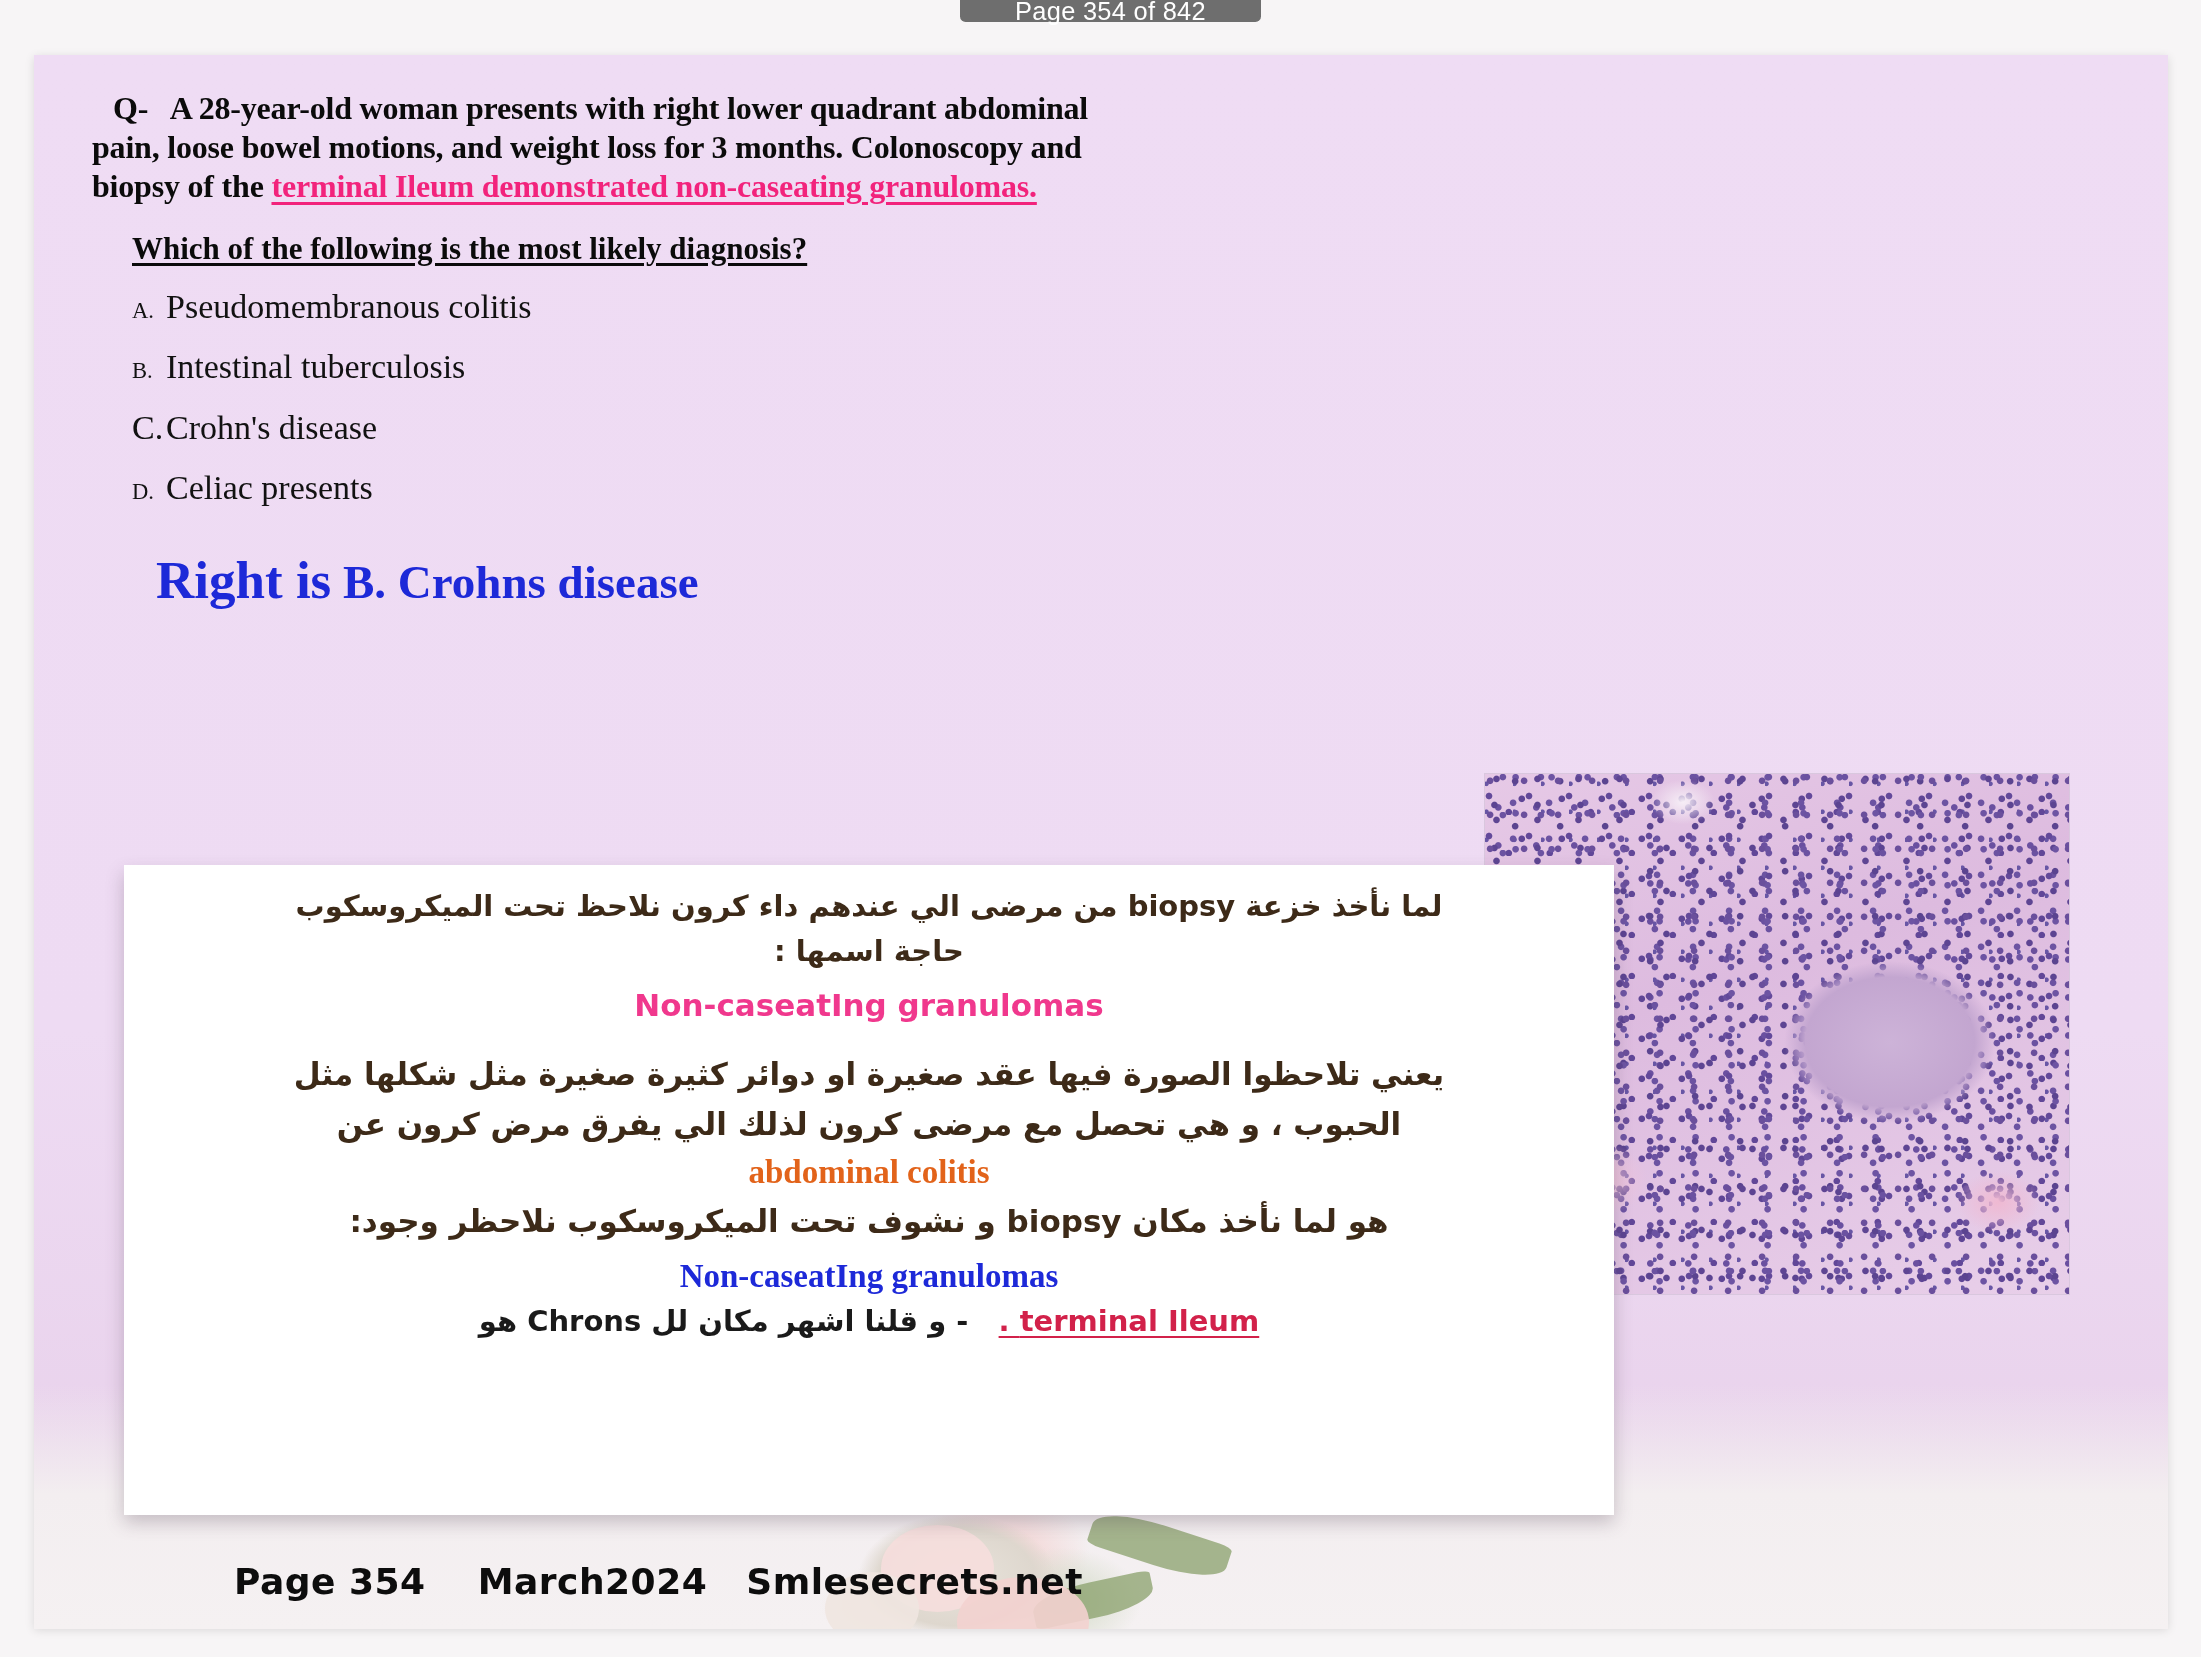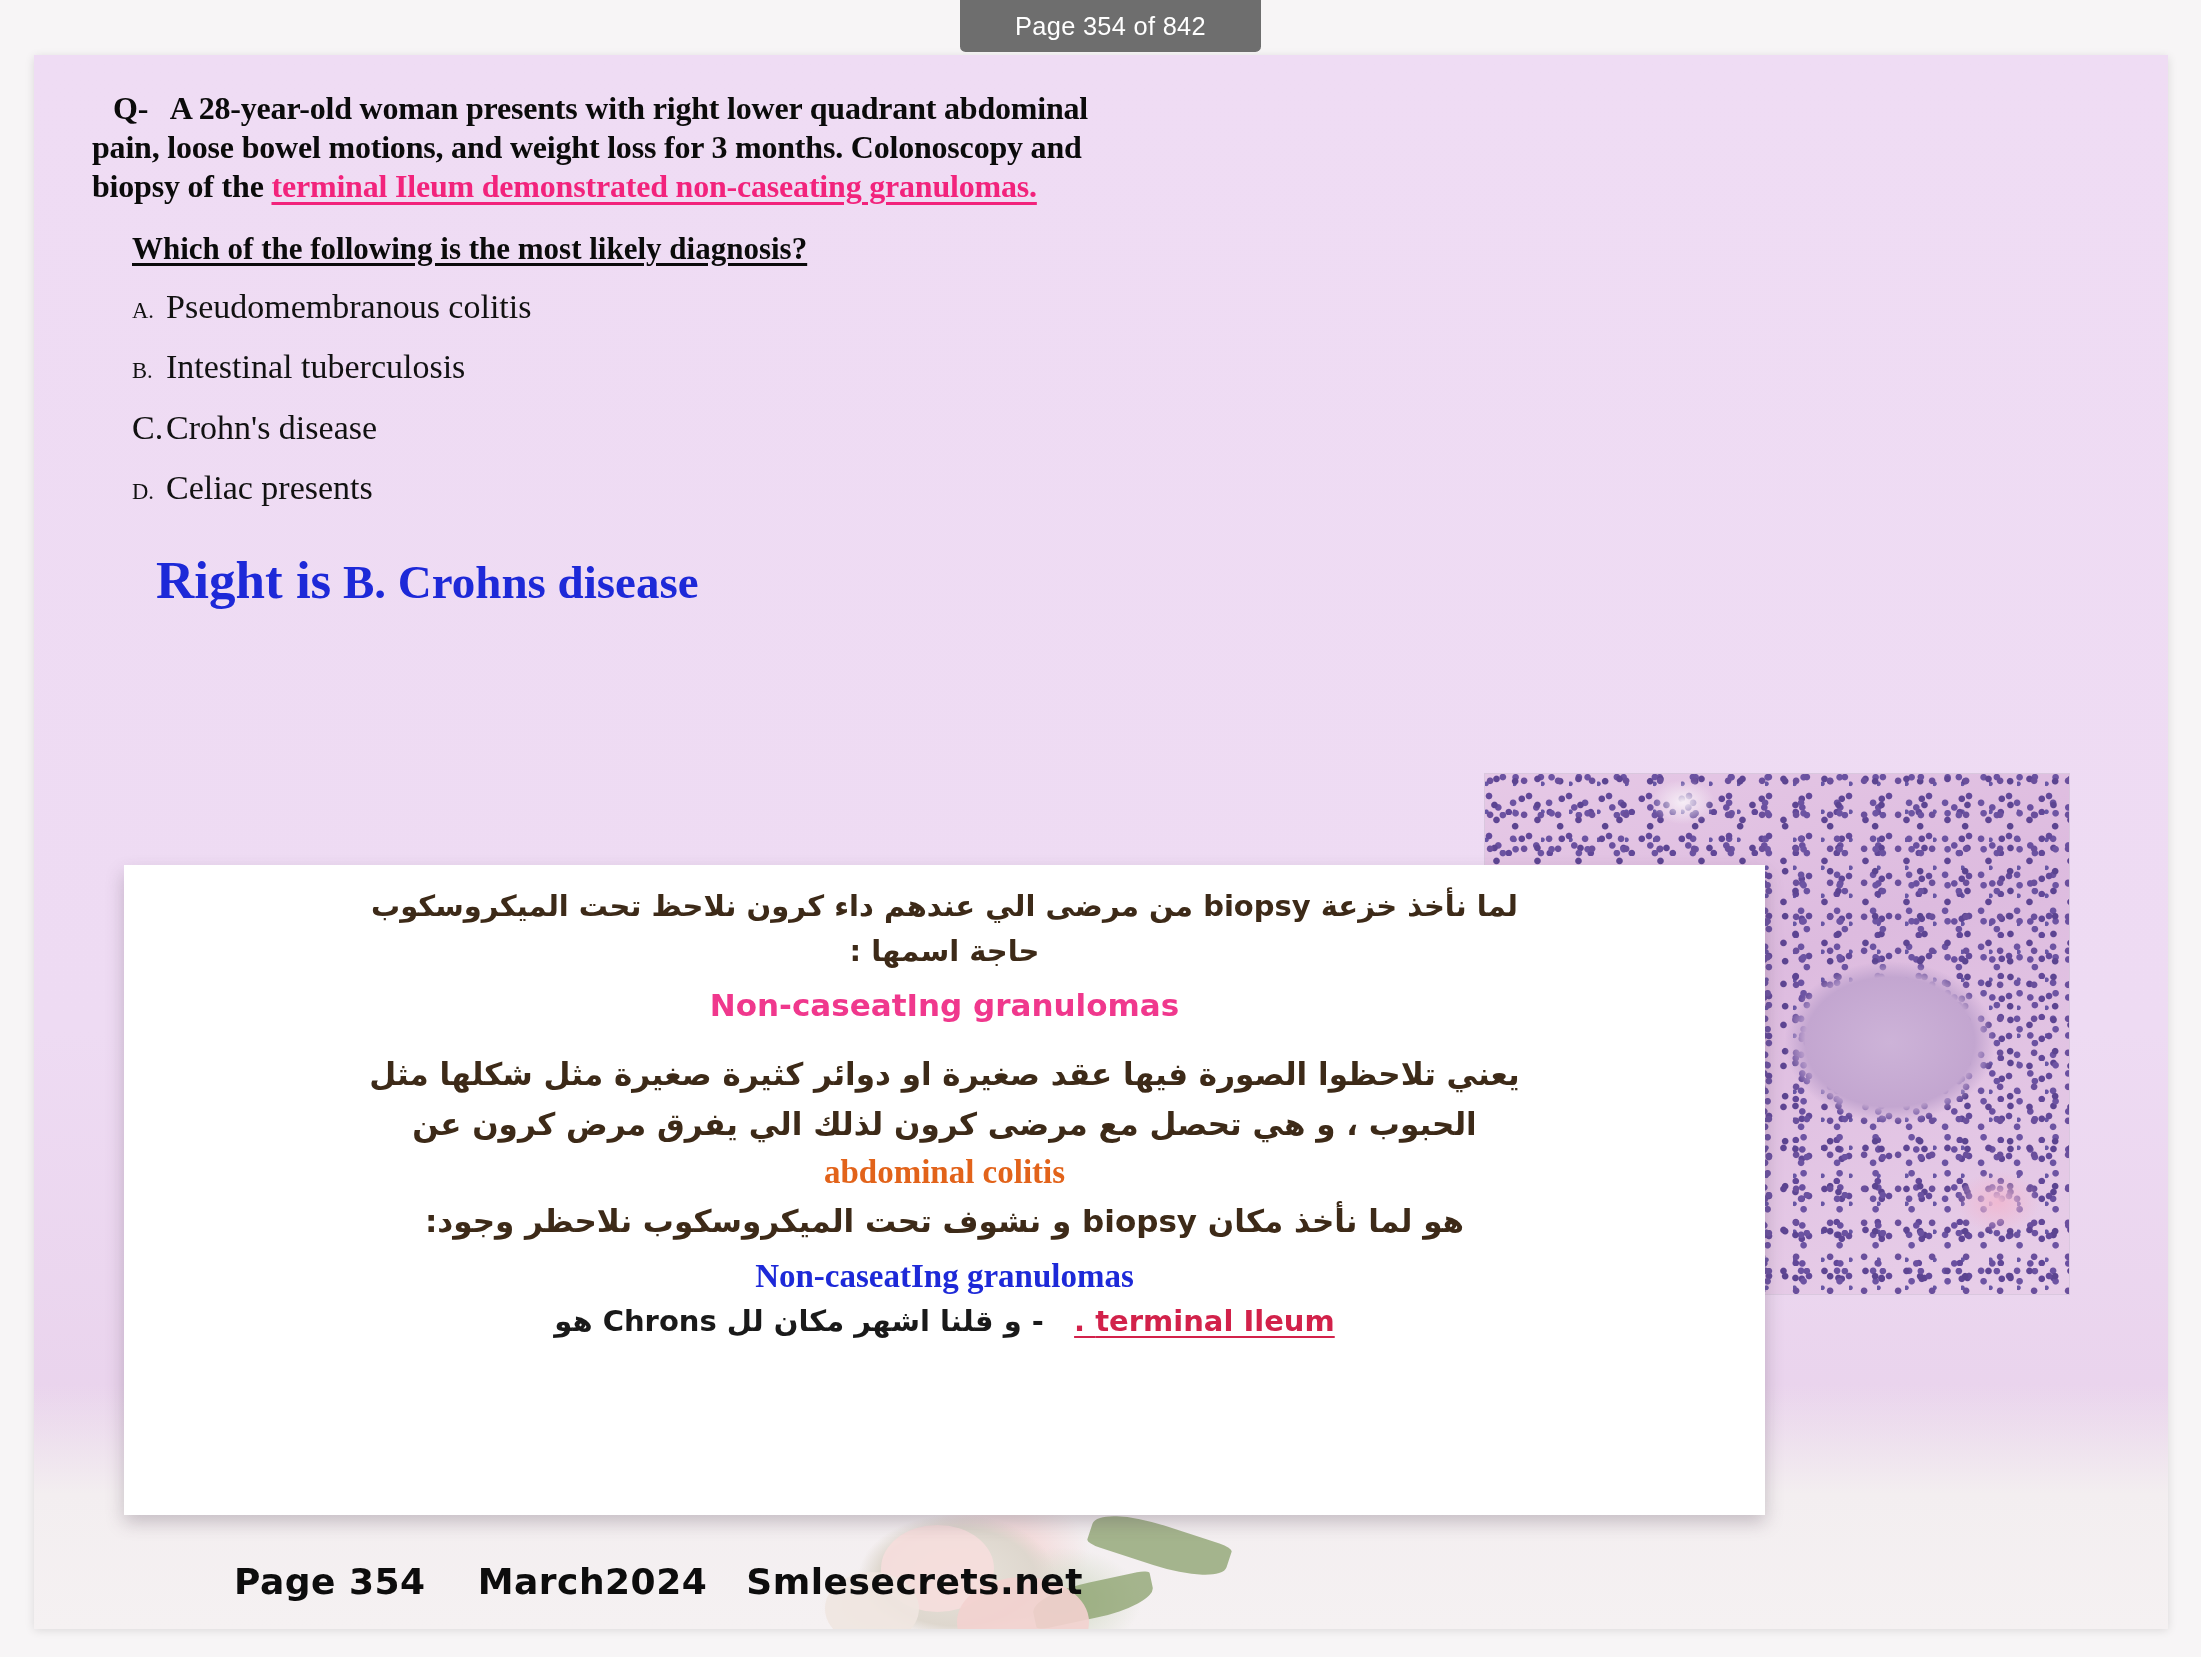--- a/index.html
+++ b/index.html
@@ -14,21 +14,21 @@
     font-family: "Liberation Serif", serif;
     overflow: hidden;
   }
 
   
   #page-pill {
     position: absolute;
     top: 0px;
     left: 960px;
     width: 301px;
-    height: 52px;
+    height: 22px;
     background: #6e6e6e;
     color: #ffffff;
     font-family: "Liberation Sans", sans-serif;
     font-size: 25.4px;
     display: flex;
     align-items: center;
     justify-content: center;
     border-radius: 0 0 5.6px 5.6px;
     letter-spacing: 0.3px;
     z-index: 50;
@@ -166,21 +166,21 @@
       34px 34px, 41px 41px, 38px 38px, 45px 45px, 36px 36px,
       40px 40px, 43px 43px, 38px 38px, 41px 41px, 36px 36px, 40px 40px, 28px 28px,
       auto;
   }
 
   
   #note {
     position: absolute;
     left: 90px;
     top: 810px;
-    width: 1641px;
+    width: 1490px;
     height: 650px;
     background: #ffffff;
     box-shadow: 0 7.5px 17px rgba(80,60,80,0.28);
     padding: 21px 32px 19px 32px;
     box-sizing: border-box;
     text-align: center;
     direction: rtl;
     font-family: "DejaVu Sans", sans-serif;
   }
   #note .ln {

